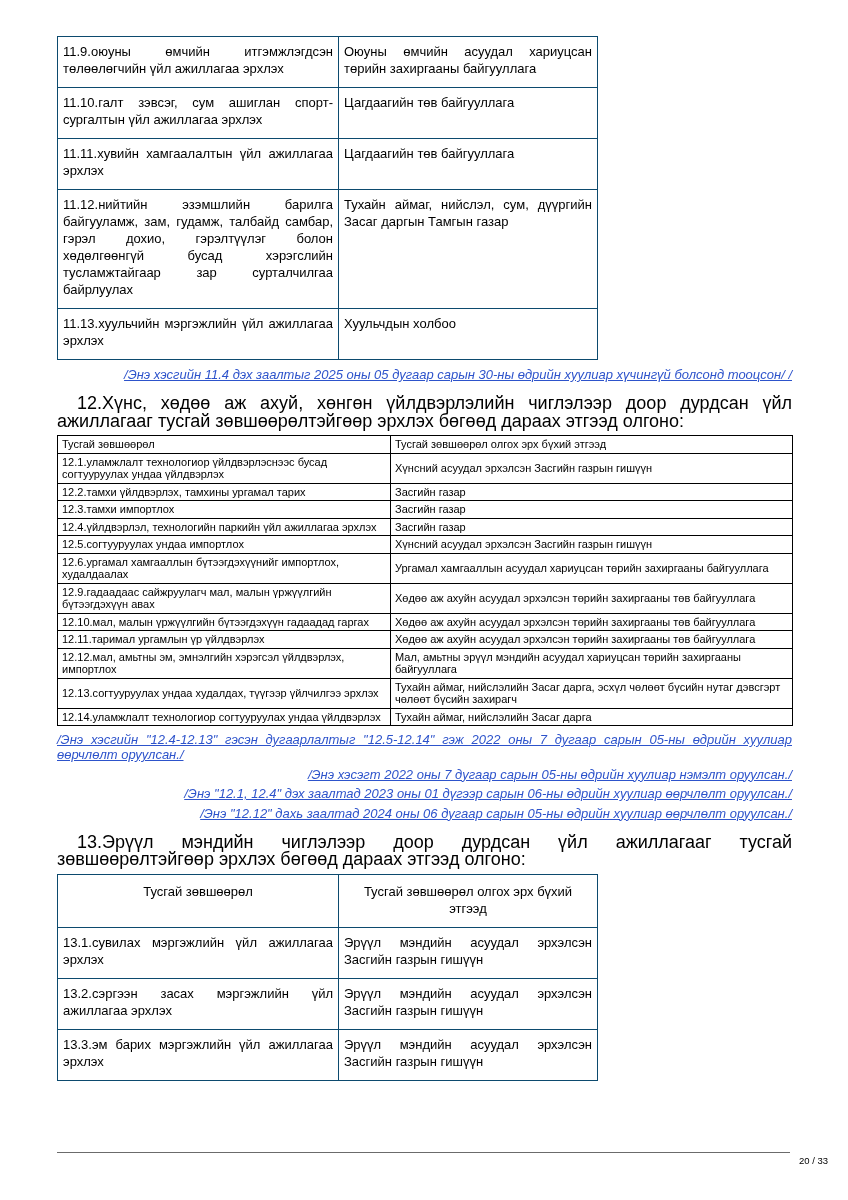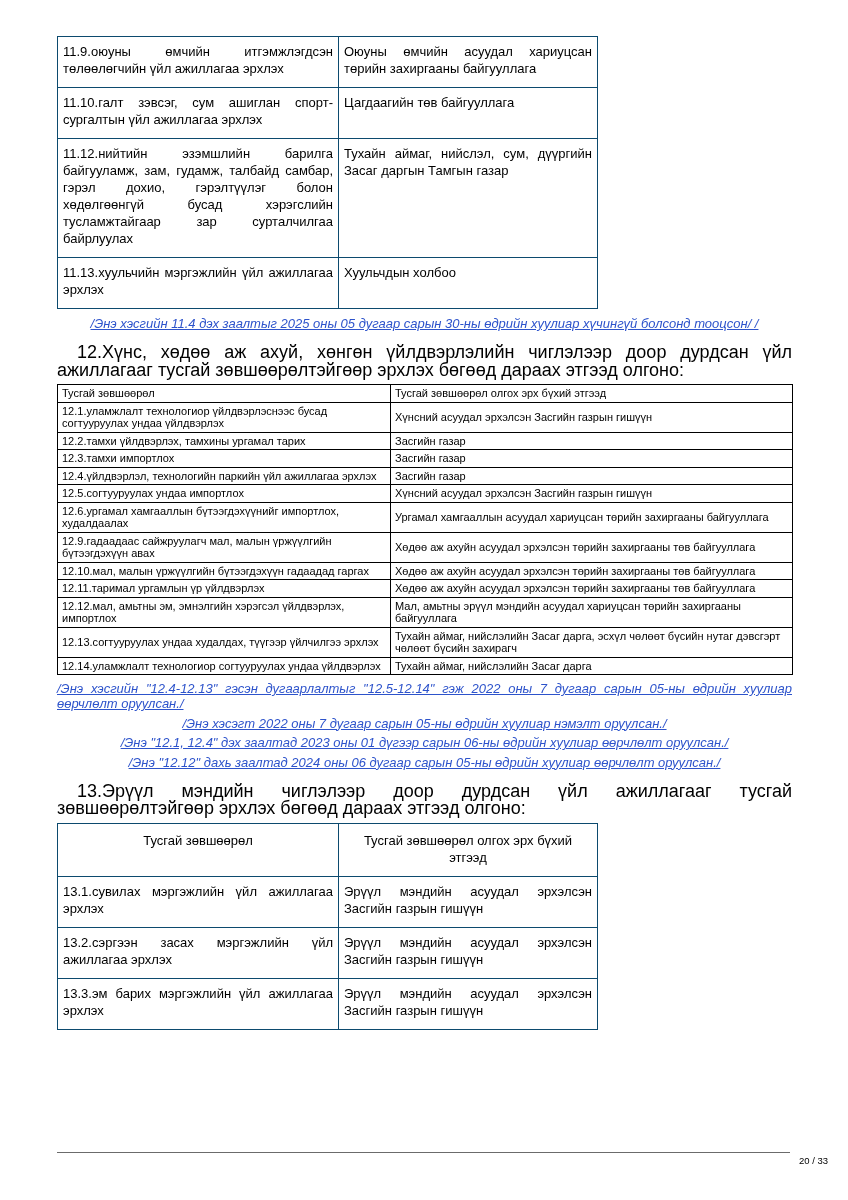--- a/index.html
+++ b/index.html
@@ -57,21 +57,21 @@
     color: #2d53cb;
     font-style: italic;
     text-decoration: underline;
     font-size: 13px;
     line-height: 15px;
     width: 735px;
     text-align: justify;
     margin: 0 0 4.5px 0;
     cursor: pointer;
   }
-  .note-single { text-align: center; }
+  .note-single { text-align: right; }
   .note-after-t11 { margin-top: 7px; margin-bottom: 0; }
 
   
   .para {
     font-size: 18px;
     line-height: 17.5px;
     width: 735px;
     text-align: justify;
     text-indent: 20px;
     margin: 13px 0 5px 0;
@@ -111,20 +111,24 @@
     <tbody>
       <tr>
         <td class="cell-left">11.9.оюуны өмчийн итгэмжлэгдсэн төлөөлөгчийн үйл ажиллагаа эрхлэх</td>
         <td class="cell-right">Оюуны өмчийн асуудал хариуцсан төрийн захиргааны байгууллага</td>
       </tr>
       <tr>
         <td class="cell-left">11.10.галт зэвсэг, сум ашиглан спорт-сургалтын үйл ажиллагаа эрхлэх</td>
         <td class="cell-right">Цагдаагийн төв байгууллага</td>
       </tr>
       <tr>
+        <td class="cell-left">11.11.хувийн хамгаалалтын үйл ажиллагаа эрхлэх</td>
+        <td class="cell-right">Цагдаагийн төв байгууллага</td>
+      </tr>
+      <tr>
         <td class="cell-left">11.12.нийтийн эзэмшлийн барилга байгууламж, зам, гудамж, талбайд самбар, гэрэл дохио, гэрэлтүүлэг болон хөдөлгөөнгүй бусад хэрэгслийн тусламжтайгаар зар сурталчилгаа байрлуулах</td>
         <td class="cell-right">Тухайн аймаг, нийслэл, сум, дүүргийн Засаг даргын Тамгын газар</td>
       </tr>
       <tr>
         <td class="cell-left">11.13.хуульчийн мэргэжлийн үйл ажиллагаа эрхлэх</td>
         <td class="cell-right">Хуульчдын холбоо</td>
       </tr>
     </tbody>
   </table>
 

